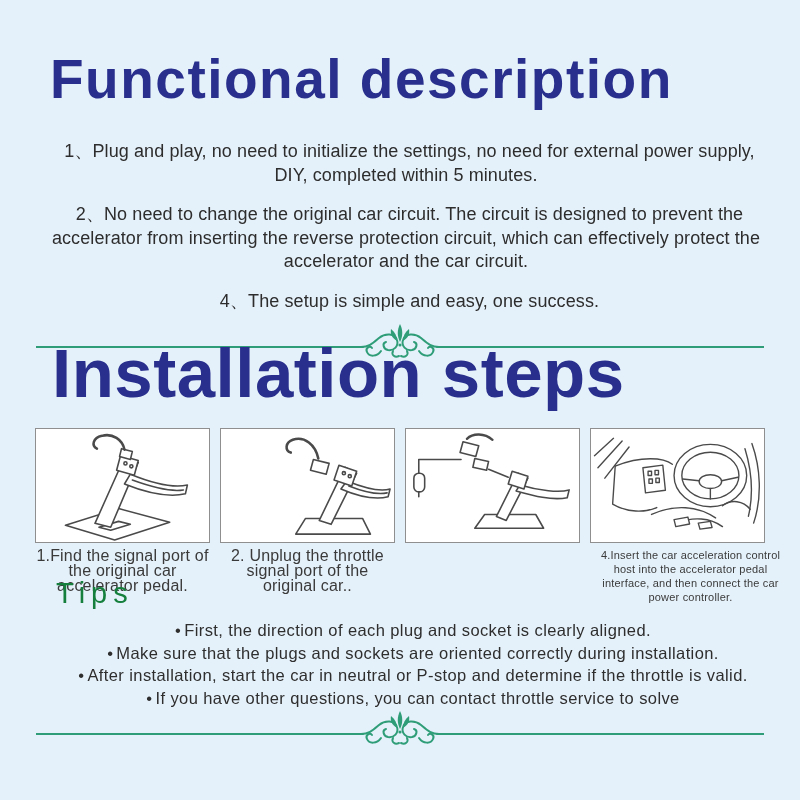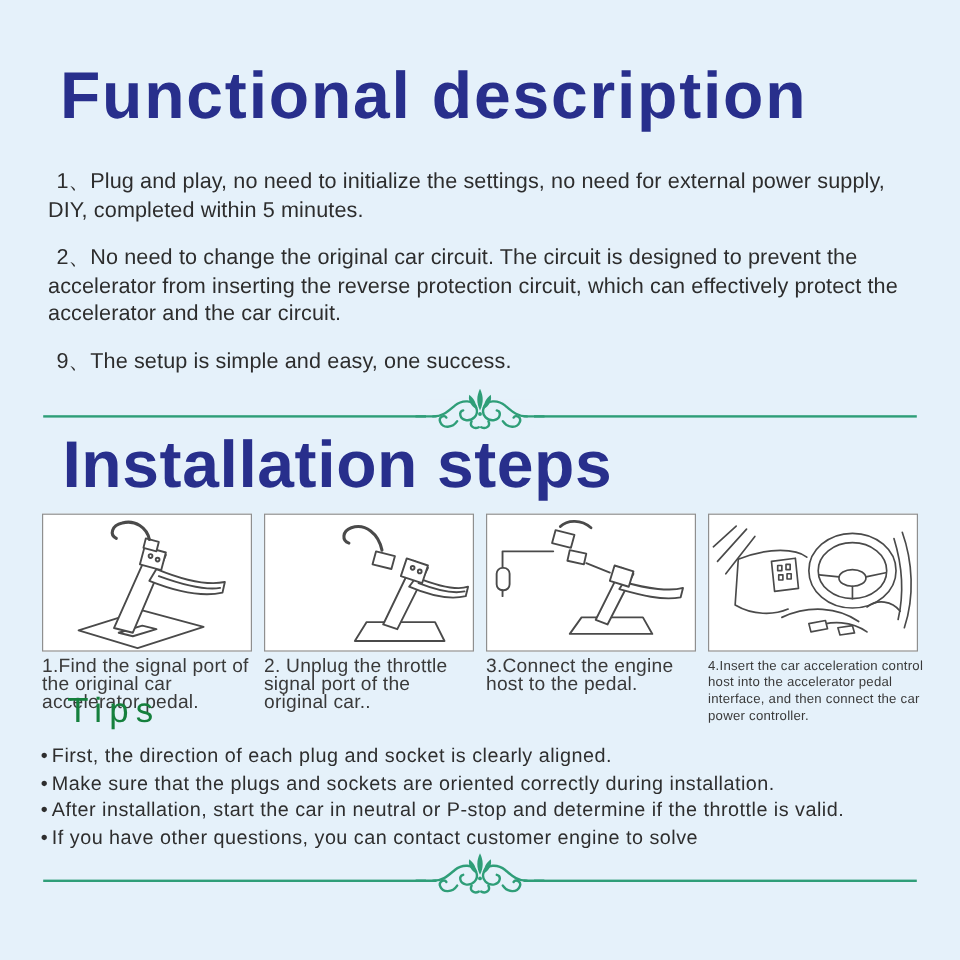--- a/index.html
+++ b/index.html
@@ -1,20 +1,20 @@
 <!DOCTYPE html>
 <html style="--page-bg: #e5f1fa; --heading: #282f8c; --body-text: #2d2d2d; --divider-green: #2f9e78; --caption-text: #3a3a3a; --panel-border: #8f8f8f; --panel-bg: #ffffff; --line-art: #4a4a4a;"><head>
 <meta charset="utf-8">
 <style>
   html,body{margin:0;padding:0;}
   body{width:800px;height:800px;overflow:hidden;font-family:"Liberation Sans",sans-serif;}
-  .page{position:relative;width:800px;height:800px;background:var(--page-bg,#e5f1fa);}
+  .page{position:relative;width:800px;height:800px;background:var(--page-bg,#e5f1fa);text-align:center;}
   .h{position:absolute;margin:0;font-weight:700;color:var(--heading,#282f8c);line-height:1;}
   #functional-title{left:50px;top:52px;font-size:55px;letter-spacing:1.5px;}
-  #installation-title{left:52px;top:360px;font-size:55px;letter-spacing:0.5px;}
+  #installation-title{left:52px;top:339px;font-size:69px;letter-spacing:0.5px;}
   .desc{position:absolute;left:24px;top:124px;width:764px;color:var(--body-text,#2d2d2d);}
   .desc p{margin:16px;font-size:18px;line-height:23.5px;text-indent:7px;letter-spacing:0.1px;}
   .divider{position:absolute;left:36px;width:728px;height:0;border-top:2px solid var(--divider-green,#2f9e78);}
   #divider1{top:346px;}
   #divider2{top:733px;}
   .orn{position:absolute;left:50%;top:-27px;margin-left:-75px;}
   .orn .mask{fill:var(--page-bg,#e5f1fa);}
   .orn .c{stroke:var(--divider-green,#2f9e78);stroke-width:2;fill:none;stroke-linecap:round;}
   .orn .f{fill:var(--divider-green,#2f9e78);stroke:none;}
   .steps{position:absolute;left:35px;top:428px;width:730px;display:flex;gap:10px;}
@@ -33,21 +33,21 @@
 </head>
 <body>
 
 <div class="page">
 
   <h1 class="h" id="functional-title">Functional description</h1>
 
   <div class="desc">
     <p>1、Plug and play, no need to initialize the settings, no need for external power supply, DIY, completed within 5 minutes.</p>
     <p>2、No need to change the original car circuit. The circuit is designed to prevent the accelerator from inserting the reverse protection circuit, which can effectively protect the accelerator and the car circuit.</p>
-    <p>9、The setup is simple and easy, one success.</p>
+    <p>4、The setup is simple and easy, one success.</p>
   </div>
 
   <div class="divider" id="divider1">
     <svg class="orn" width="150" height="40" viewBox="0 0 150 40">
       <rect class="mask" x="30" y="12" width="90" height="24"></rect>
       <path class="c" d="M22,26 H38"></path>
         <path class="c" d="M112,26 H128"></path>
       <path class="c" d="M36,26 C44,26 48,22 54,17 C60,12 70,12 72,19 C74,25 69,30 63,29 C58,28 57,22 61,21"></path>
       <path class="c" d="M114,26 C106,26 102,22 96,17 C90,12 80,12 78,19 C76,25 81,30 87,29 C92,28 93,22 89,21"></path>
       <path class="c" d="M56,30 C52,36 44,36 42,31 C40,27 45,24 47,27"></path>
@@ -109,21 +109,20 @@
           <path class="artf" d="M108,42 L124,47 L120,60 L104,55 Z"></path>
           <path class="art" style="stroke-width:2.4" d="M88,10 C80,3 68,3 62,9"></path>
           <path class="artf" d="M58,12 L74,16 L71,27 L55,23 Z"></path>
           <path class="artf" d="M70,29 L84,32 L82,41 L68,38 Z"></path>
           <path class="art" d="M84,40 L104,48"></path>
           <path class="art" d="M13,44 L13,30 L56,30"></path>
           <rect class="artf" x="8" y="44" width="11" height="19" rx="5"></rect>
           <path class="art" d="M13,63 L13,68"></path>
         </svg>
       </div>
-      <div class="caption">3.Connect the engine host to the pedal.</div>
     </div>
 
     <div class="step">
       <div class="panel">
         <svg viewBox="0 0 200 113">
           <path class="art" d="M4,22 L26,2"></path>
           <path class="art" d="M8,36 L36,5"></path>
           <path class="art" d="M16,48 L44,12"></path>
           <path class="art" d="M28,34 C58,22 84,24 94,32"></path>
           <path class="art" d="M28,34 L25,78 C42,88 62,88 76,82"></path>
@@ -151,21 +150,21 @@
     </div>
 
   </div>
 
   <div id="tips-title">Tips</div>
 
   <ul class="bullets">
     <li>First, the direction of each plug and socket is clearly aligned.</li>
     <li>Make sure that the plugs and sockets are oriented correctly during installation.</li>
     <li>After installation, start the car in neutral or P-stop and determine if the throttle is valid.</li>
-    <li>If you have other questions, you can contact customer engine to solve</li>
+    <li>If you have other questions, you can contact throttle service to solve</li>
   </ul>
 
   <div class="divider" id="divider2">
     <svg class="orn" width="150" height="40" viewBox="0 0 150 40">
       <rect class="mask" x="30" y="12" width="90" height="24"></rect>
       <path class="c" d="M22,26 H38"></path>
         <path class="c" d="M112,26 H128"></path>
       <path class="c" d="M36,26 C44,26 48,22 54,17 C60,12 70,12 72,19 C74,25 69,30 63,29 C58,28 57,22 61,21"></path>
       <path class="c" d="M114,26 C106,26 102,22 96,17 C90,12 80,12 78,19 C76,25 81,30 87,29 C92,28 93,22 89,21"></path>
       <path class="c" d="M56,30 C52,36 44,36 42,31 C40,27 45,24 47,27"></path>

